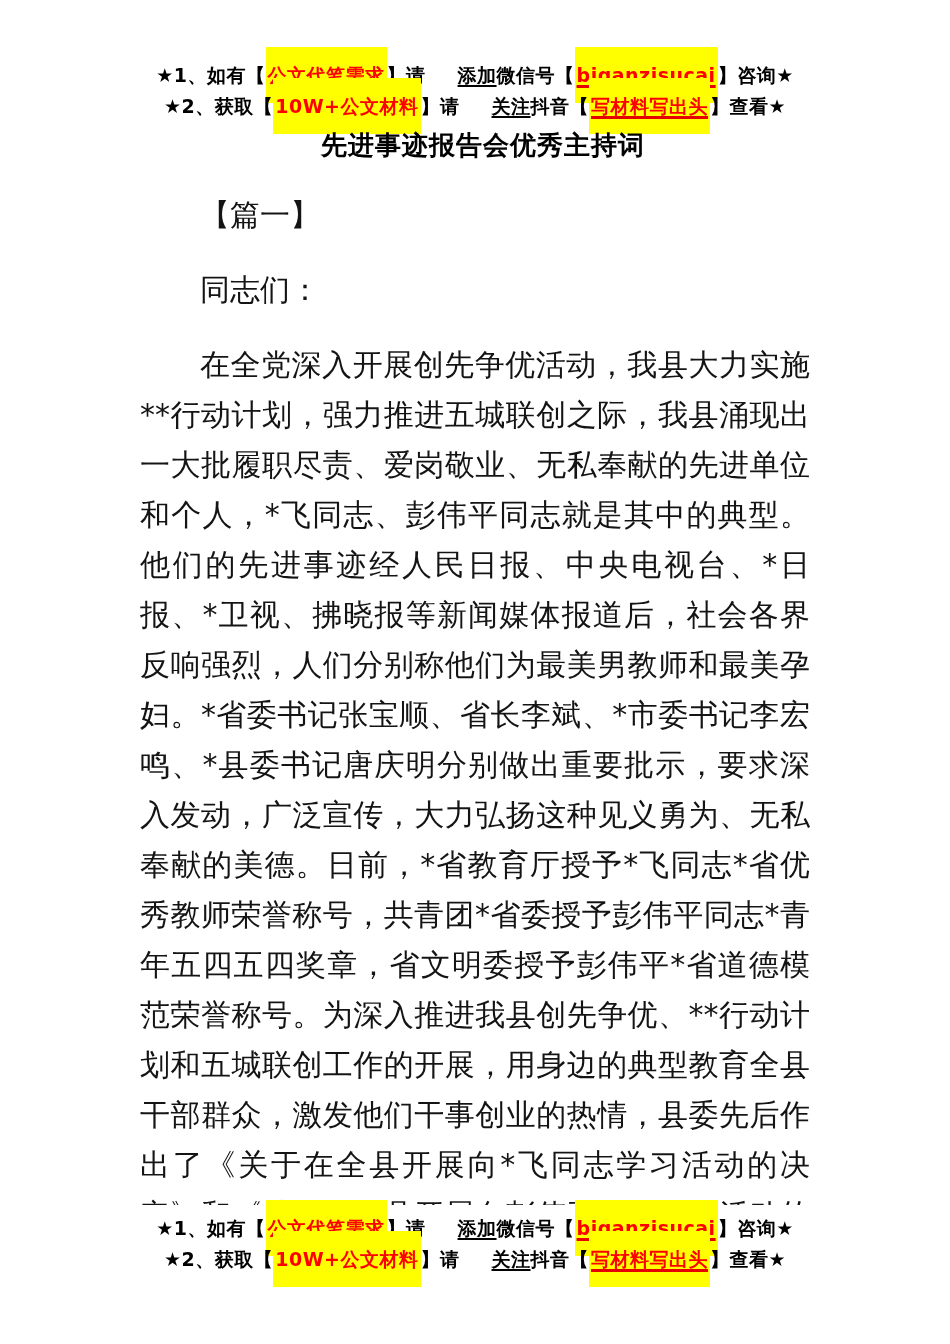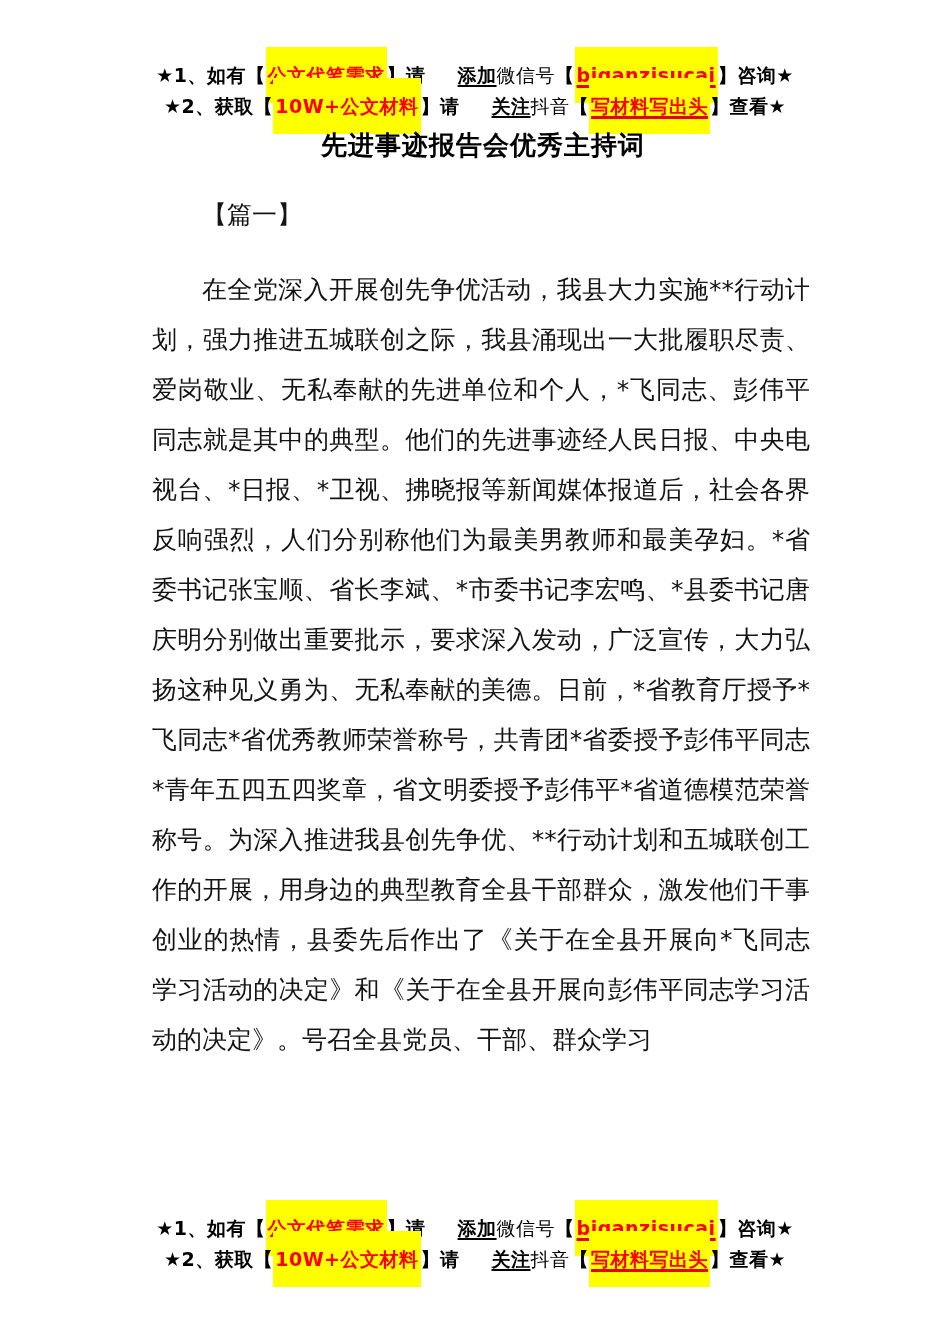--- a/index.html
+++ b/index.html
@@ -44,60 +44,61 @@
     text-decoration-color: #000000;
     text-underline-offset: 3px;
     margin-left: 32px;
   }
   .u-red {
     text-decoration: underline;
     text-decoration-thickness: 3px;
     text-decoration-color: #e60000;
     text-underline-offset: 3px;
   }
-  .w-normal { font-weight: 400; }
+  .w-normal { font-weight: 700; }
   
   .doc-title {
     margin-top: 6px;
     text-align: center;
     font-size: 26px;
     line-height: 34px;
     font-weight: 700;
     color: #000000;
     letter-spacing: 1px;
     margin-left: 16px;
   }
   .content {
     margin: 28px 140px 0 140px;
     height: 1015px;
     overflow: hidden;
   }
   .content p {
-    margin: 0 0 25px 12px;
-    font-size: 25px;
+    margin: 0 0 25px 0;
+    font-size: 30px;
     line-height: 50px;
     text-indent: 2em;
     text-align: justify;
     color: #141414;
   }
 </style>
 </head>
 <body>
 
 <div class="page">
 
   <div class="promo promo-top">
     <div><span>★1、如有【</span><span class="hl">公文代笔需求</span><span>】请</span><span class="u-black">添加</span><span class="w-normal">微信号</span><span>【</span><span class="hl u-red">biganzisucai</span><span>】咨询★</span></div>
     <div><span>★2、获取【</span><span class="hl">10W+公文材料</span><span>】请</span><span class="u-black">关注</span><span class="w-normal">抖音</span><span>【</span><span class="hl u-red">写材料写出头</span><span>】查看★</span></div>
   </div>
 
   <div class="doc-title">先进事迹报告会优秀主持词</div>
 
   <div class="content">
     <p>【篇一】</p>
+    <p>同志们：</p>
     <p>在全党深入开展创先争优活动，我县大力实施**行动计划，强力推进五城联创之际，我县涌现出一大批履职尽责、爱岗敬业、无私奉献的先进单位和个人，*飞同志、彭伟平同志就是其中的典型。他们的先进事迹经人民日报、中央电视台、*日报、*卫视、拂晓报等新闻媒体报道后，社会各界反响强烈，人们分别称他们为最美男教师和最美孕妇。*省委书记张宝顺、省长李斌、*市委书记李宏鸣、*县委书记唐庆明分别做出重要批示，要求深入发动，广泛宣传，大力弘扬这种见义勇为、无私奉献的美德。日前，*省教育厅授予*飞同志*省优秀教师荣誉称号，共青团*省委授予彭伟平同志*青年五四五四奖章，省文明委授予彭伟平*省道德模范荣誉称号。为深入推进我县创先争优、**行动计划和五城联创工作的开展，用身边的典型教育全县干部群众，激发他们干事创业的热情，县委先后作出了《关于在全县开展向*飞同志学习活动的决定》和《关于在全县开展向彭伟平同志学习活动的决定》。号召全县党员、干部、群众学习</p>
   </div>
 
   <div class="promo promo-bottom">
     <div><span>★1、如有【</span><span class="hl">公文代笔需求</span><span>】请</span><span class="u-black">添加</span><span class="w-normal">微信号</span><span>【</span><span class="hl u-red">biganzisucai</span><span>】咨询★</span></div>
     <div><span>★2、获取【</span><span class="hl">10W+公文材料</span><span>】请</span><span class="u-black">关注</span><span class="w-normal">抖音</span><span>【</span><span class="hl u-red">写材料写出头</span><span>】查看★</span></div>
   </div>
 
 </div>
 

